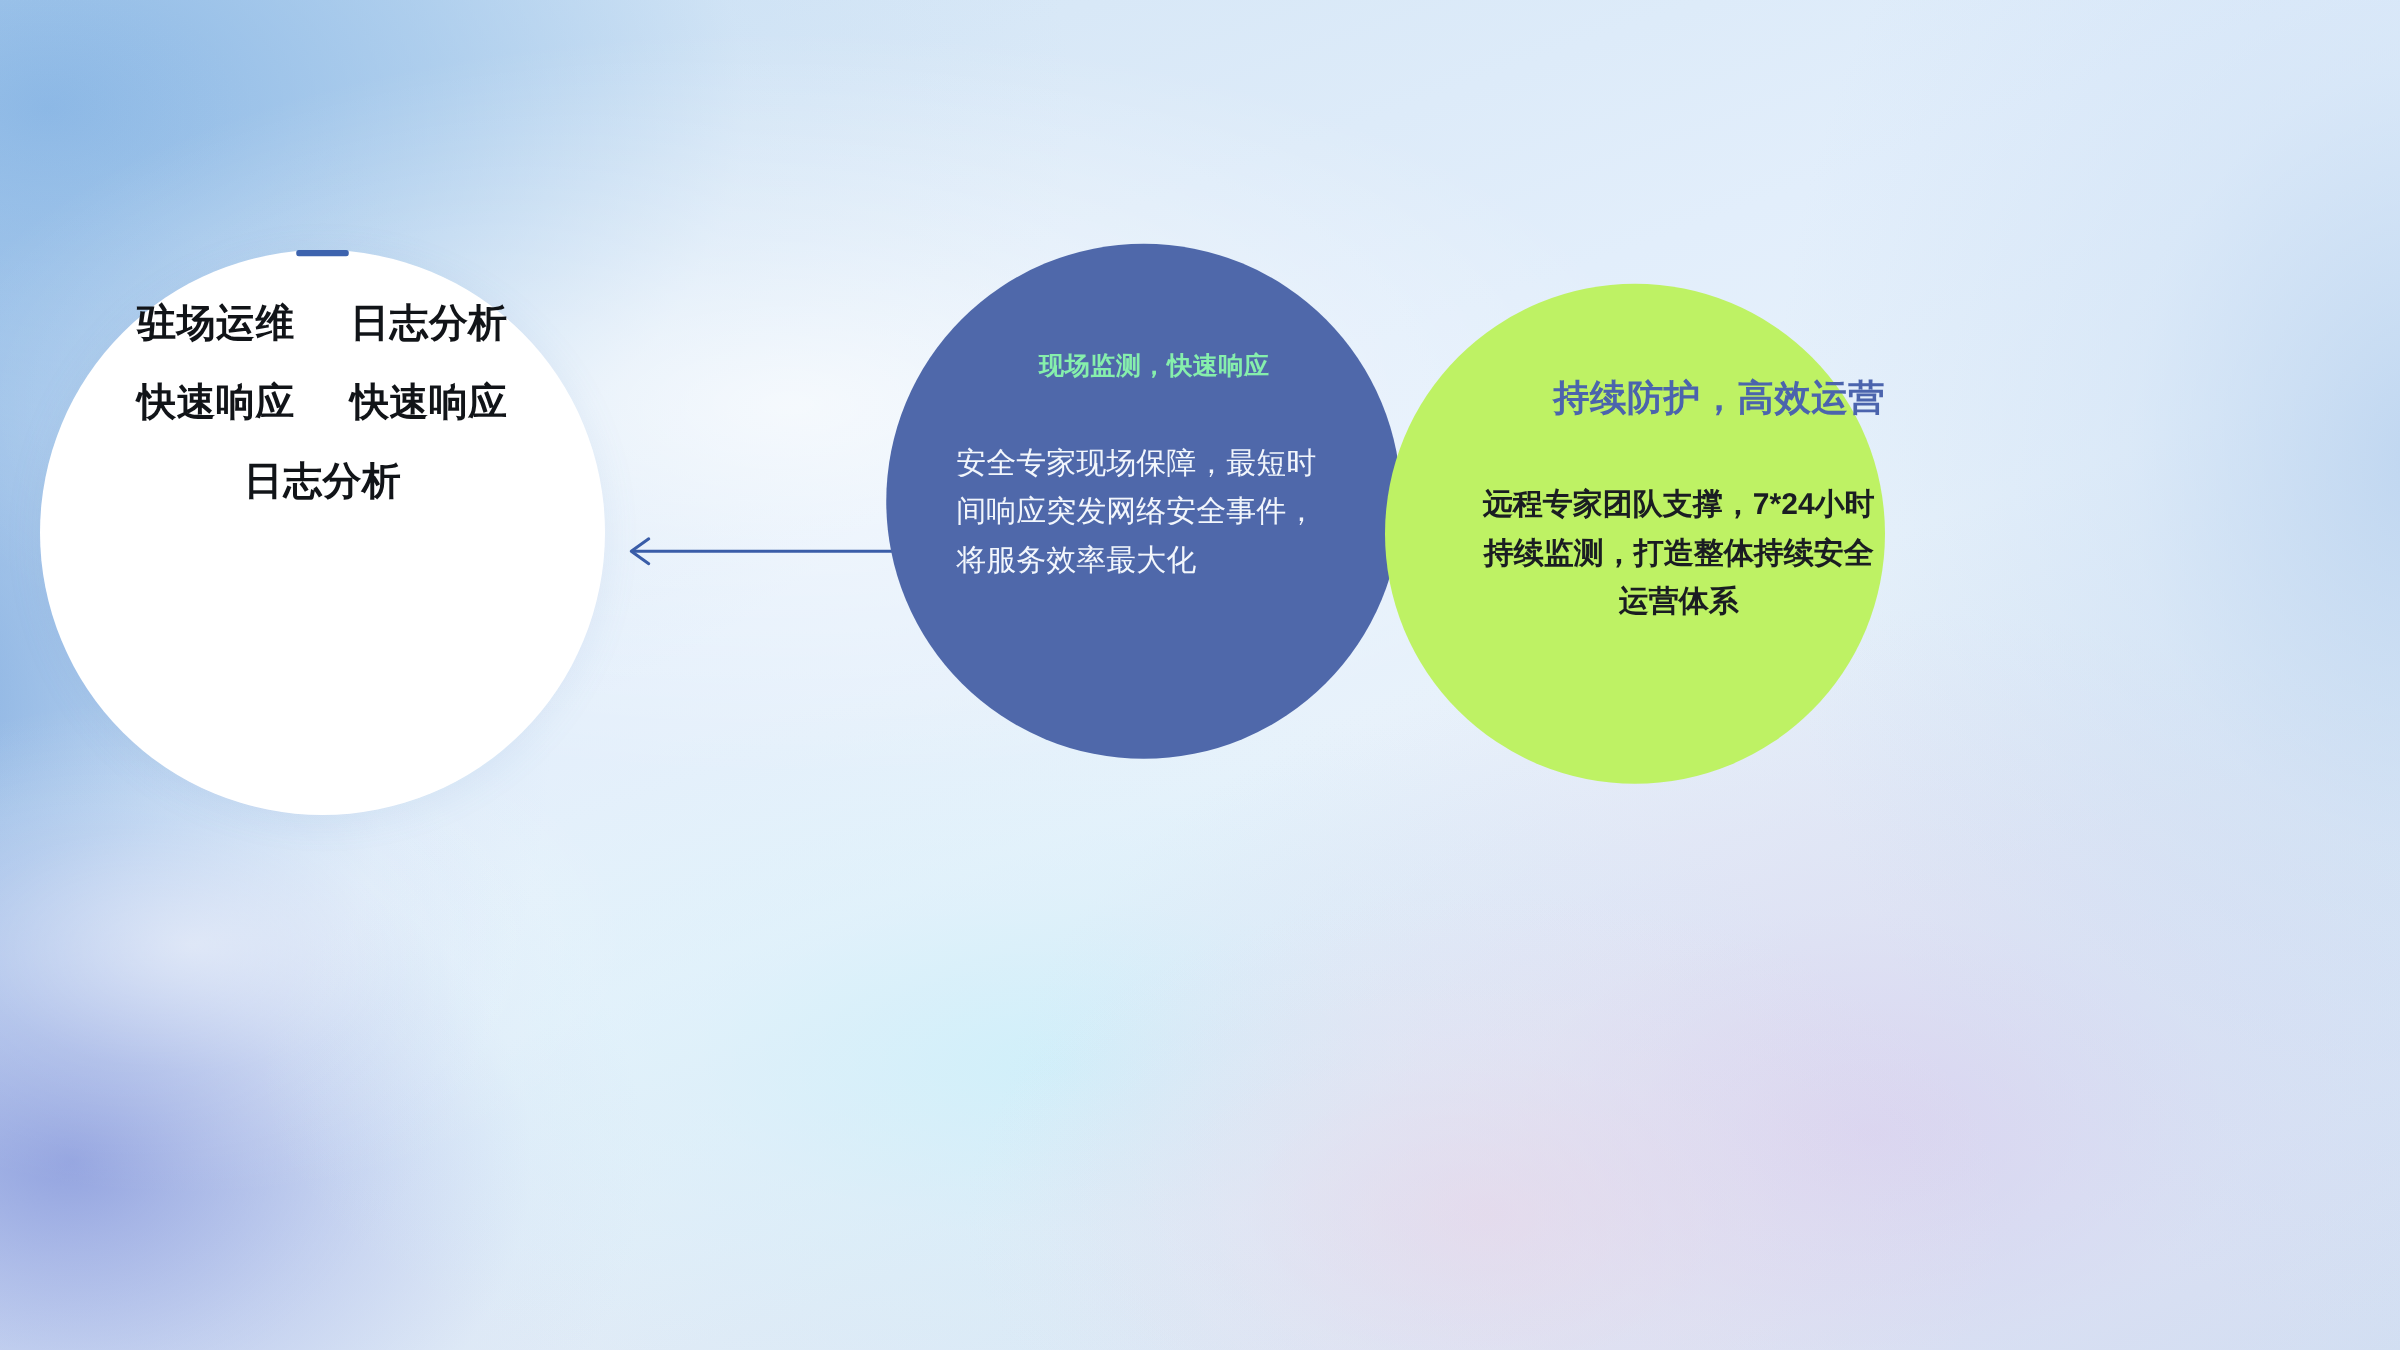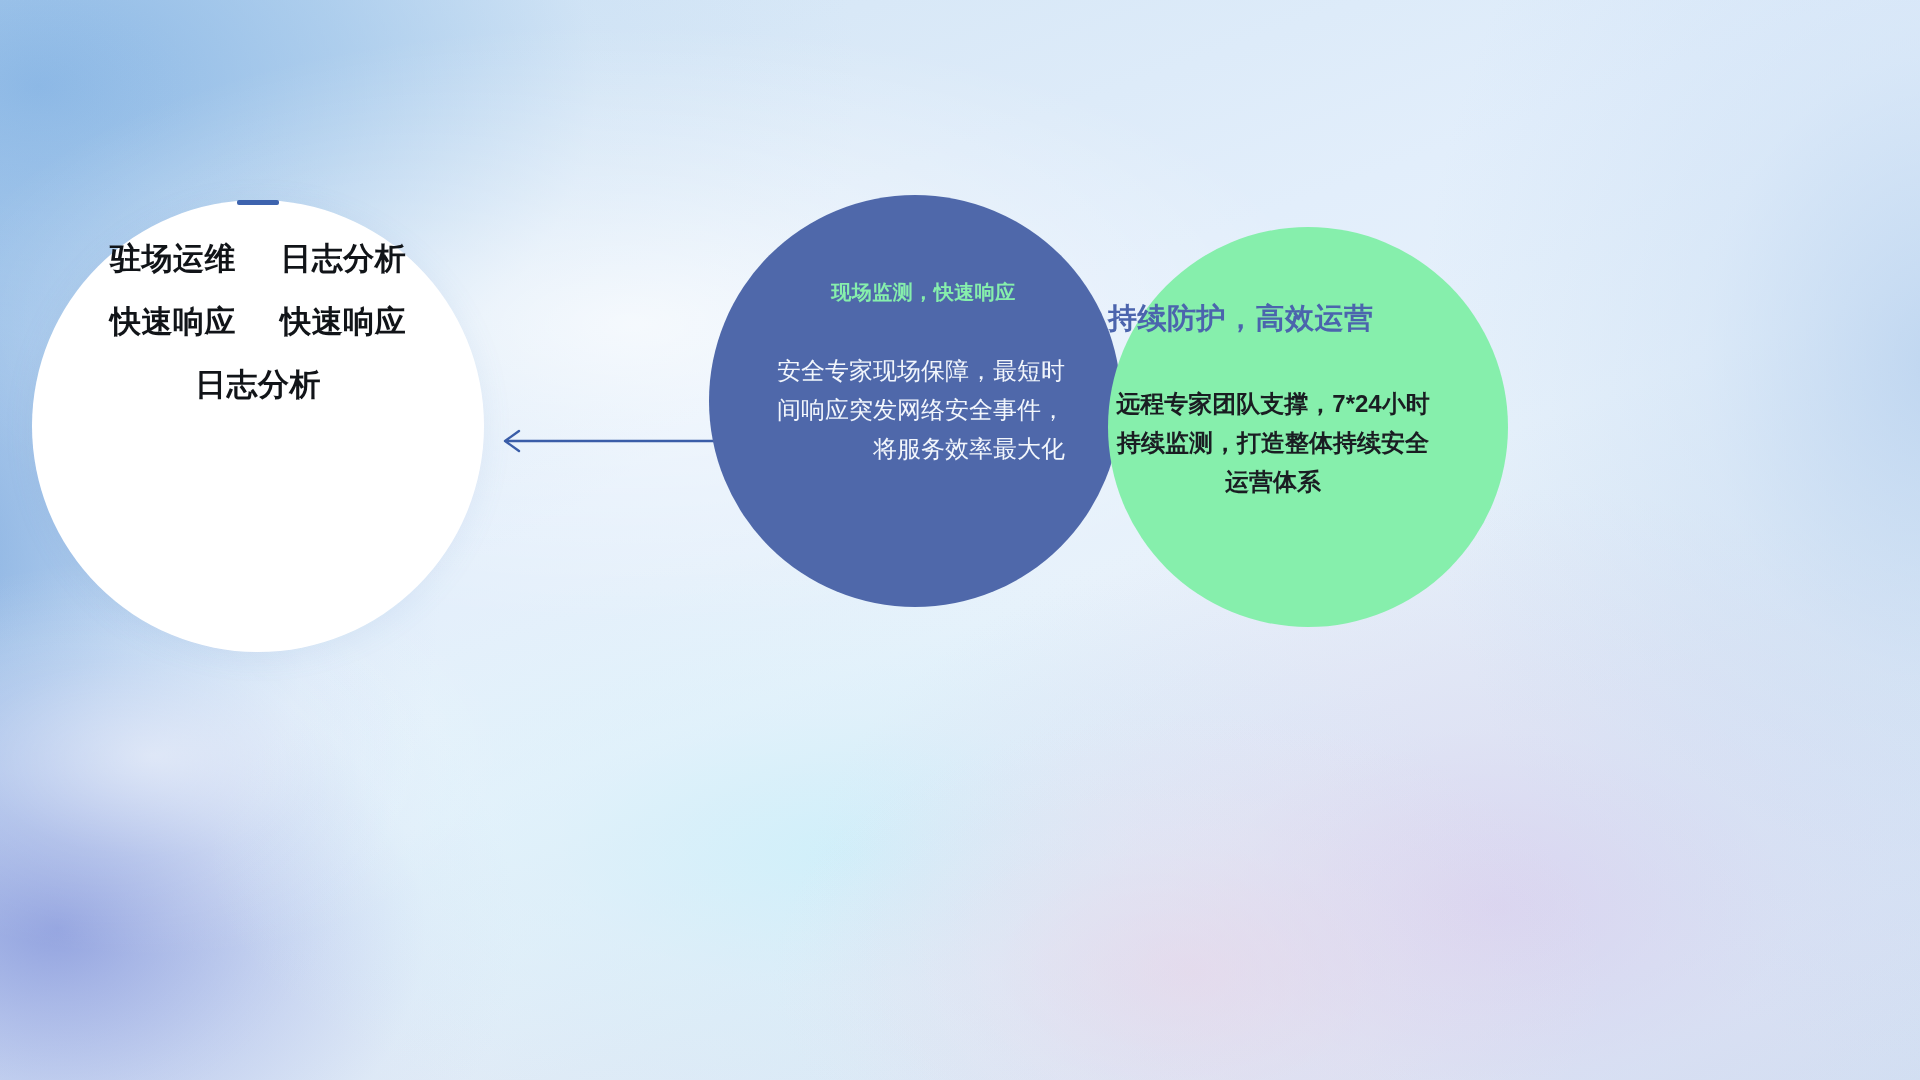--- a/index.html
+++ b/index.html
@@ -150,30 +150,30 @@
     letter-spacing:0.5px;
     white-space:nowrap;
     margin-left:17px;
   }
   #circle-mid .mid-body {
     margin-top:46px;
     width:300px;
     font-size:24px;
     line-height:1.62;
     color:#f2f6fc;
-    text-align:right;
+    text-align:left;
     font-weight:400;
   }
 
   #circle-right {
     left:1108px; top:227px;
     width:400px; height:400px;
-    background:#86efac;
+    background:#bef264;
     display:flex; flex-direction:column;
-    align-items:flex-start;
+    align-items:flex-end;
     z-index:3;
   }
   #circle-right .right-title {
     margin-top:72px;
     font-size:29px;
     font-weight:700;
     color:#4b64ad;
     letter-spacing:0.5px;
     white-space:nowrap;
   }

